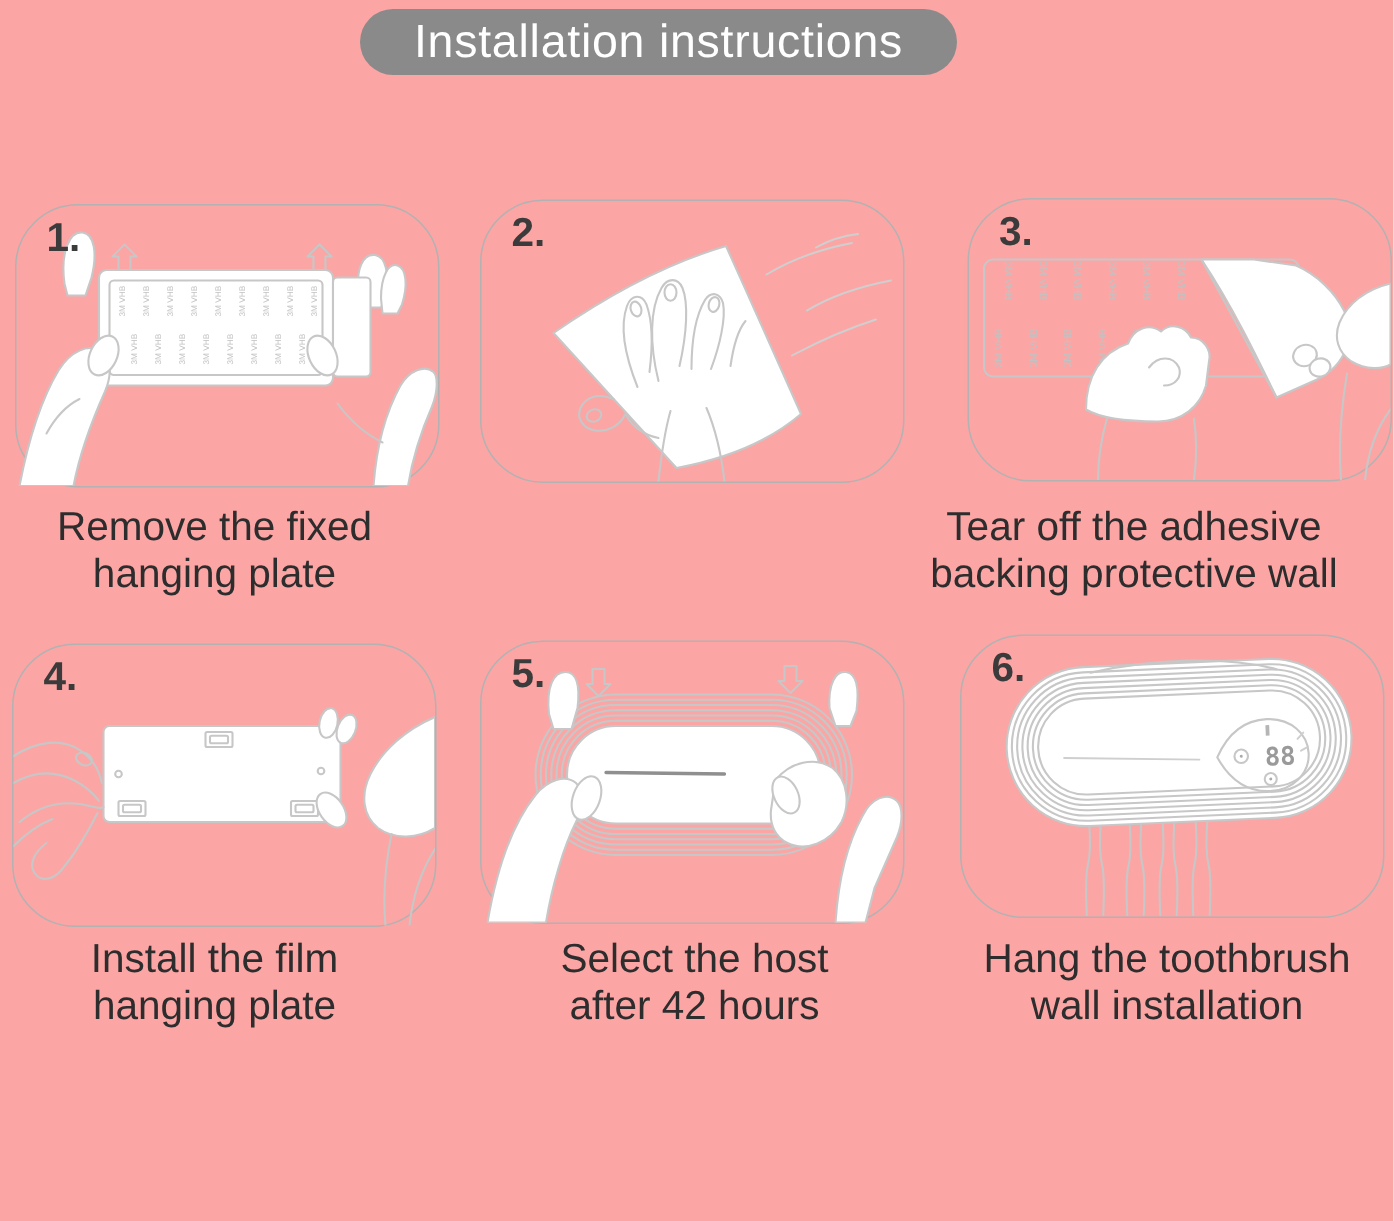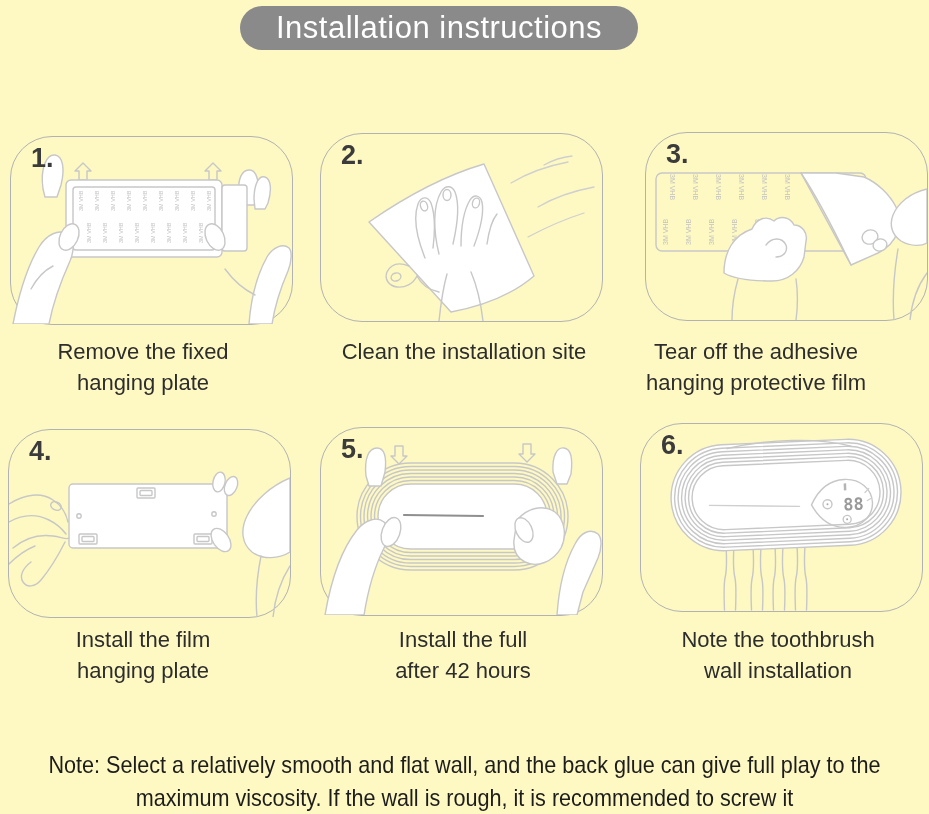--- a/index.html
+++ b/index.html
@@ -1,25 +1,25 @@
 <!DOCTYPE html>
 <html><head>
 <meta charset="utf-8">
 <style>
   html,body{margin:0;padding:0;background:#ffffff;}
-  .page{position:relative;width:929px;height:814px;background:#fef9c3;overflow:hidden;
+  .page{position:relative;width:929px;height:814px;background:#fca5a5;overflow:hidden;
         font-family:"Liberation Sans",sans-serif;}
   .pill{position:absolute;left:240px;top:6px;width:398px;height:44px;background:#8a8a8a;
         border-radius:22px;display:flex;align-items:center;justify-content:center;}
   .pill span{color:#ffffff;font-size:31px;font-weight:500;letter-spacing:0.5px;}
   .panel{position:absolute;width:281px;height:187px;border:1.5px solid #b2b2b2;border-radius:42px;}
   .panel svg{position:absolute;left:0;top:0;}
   .stepnum{position:absolute;left:20px;top:6px;font-size:27px;font-weight:bold;color:#3b3b3b;z-index:3;}
   .caption{position:absolute;transform:translateX(-50%);text-align:center;color:#2d2d2d;
-           font-size:22px;line-height:31px;white-space:nowrap;}
+           font-size:27px;line-height:31px;white-space:nowrap;}
   .note{position:absolute;left:0;top:748px;width:929px;text-align:center;}
   .note-line{display:block;white-space:nowrap;font-size:24px;line-height:33px;color:#1d1d1d;
              transform:scaleX(0.90);transform-origin:50% 50%;}
   
   .st{stroke:#c7c7c7;fill:none;stroke-width:1.4;stroke-linecap:round;stroke-linejoin:round;}
   .wf{stroke:#c7c7c7;fill:#ffffff;stroke-width:1.4;stroke-linecap:round;stroke-linejoin:round;}
   .dk{stroke:#8f8f8f;fill:none;stroke-width:2.2;stroke-linecap:round;}
   .soft{stroke:#cfcfcf;fill:none;stroke-width:1.3;stroke-linecap:round;}
   .mk{fill:#c2c2c2;font-family:"Liberation Sans",sans-serif;}
   .seg{fill:#9a9a9a;font-family:"DejaVu Sans Mono",monospace;font-weight:bold;}
@@ -237,38 +237,31 @@
           <path class="soft" d="M 224,72 L 228,68 M 226,80 L 230,78"></path>
         </g>
       </g>
     </svg>
   </div>
 
   <div class="caption" style="left:143px;top:336px;">
     <div>Remove the fixed</div>
       <div>hanging plate</div>
   </div>
-  <div class="caption" style="left:464px;top:336px;">
-    <div>Clean the installation site</div>
-  </div>
   <div class="caption" style="left:756px;top:336px;">
     <div>Tear off the adhesive</div>
-      <div>hanging protective film</div>
+      <div>backing protective wall</div>
   </div>
   <div class="caption" style="left:143px;top:624px;">
     <div>Install the film</div>
       <div>hanging plate</div>
   </div>
   <div class="caption" style="left:463px;top:624px;">
-    <div>Install the full</div>
+    <div>Select the host</div>
       <div>after 42 hours</div>
   </div>
   <div class="caption" style="left:778px;top:624px;">
-    <div>Note the toothbrush</div>
+    <div>Hang the toothbrush</div>
       <div>wall installation</div>
   </div>
 
-  <div class="note">
-    <span class="note-line">Note: Select a relatively smooth and flat wall, and the back glue can give full play to the</span>
-    <span class="note-line">maximum viscosity. If the wall is rough, it is recommended to screw it</span>
-  </div>
 
 </div>
 
 </body></html>

